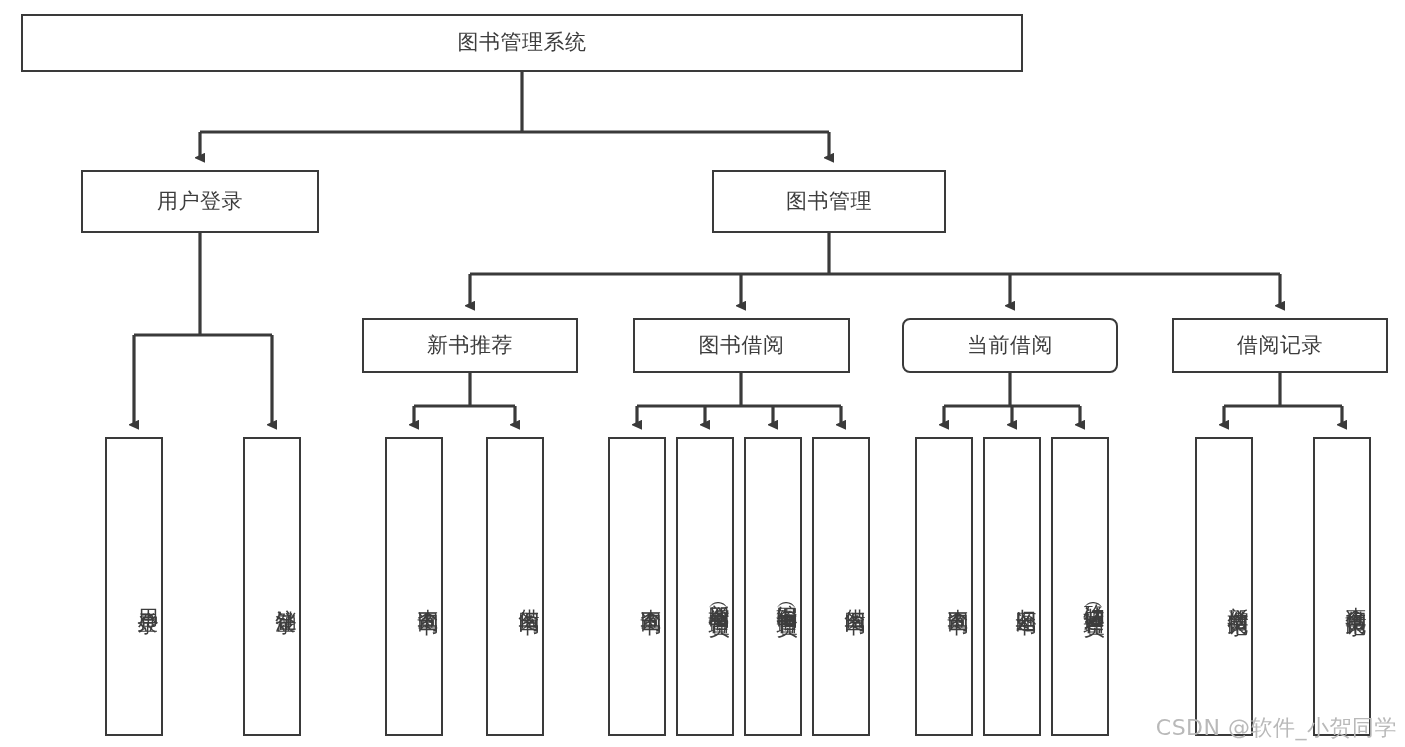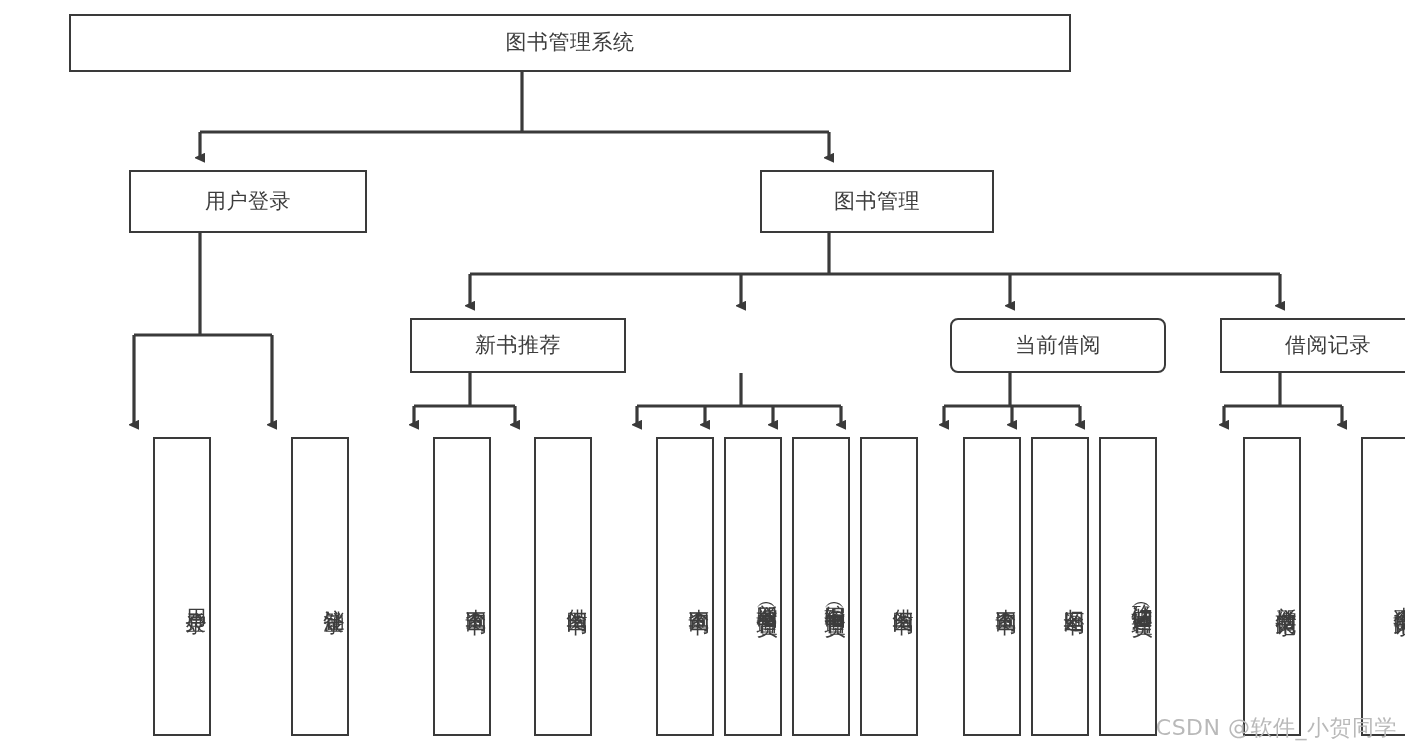--- a/index.html
+++ b/index.html
@@ -30,21 +30,20 @@
     position: absolute;
     box-sizing: border-box;
     background: #ffffff;
     border: 2.4px solid #3a3a3a;
     display: flex;
     align-items: center;
     justify-content: center;
     color: #3d3d3d;
     text-align: center;
     z-index: 2;
-    margin-left: 48px;
   }
   .node.horiz {
     font-size: 21px;
     letter-spacing: 0.5px;
     line-height: 1.2;
   }
   .node.vert {
     writing-mode: vertical-rl;
     text-orientation: upright;
     font-size: 21px;
@@ -137,20 +136,21 @@
       <path d="M 1342 406 L 1342 425" marker-end="url(#arrow)"></path>
     </g>
   </svg>
 
   <div class="node horiz" style="left:21px; top:14px; width:1002px; height:58px;">图书管理系统</div>
 
   <div class="node horiz" style="left:81px; top:170px; width:238px; height:63px;">用户登录</div>
   <div class="node horiz" style="left:712px; top:170px; width:234px; height:63px;">图书管理</div>
 
   <div class="node horiz" style="left:362px; top:318px; width:216px; height:55px;font-family:Liberation Serif, serif;">新书推荐</div>
+  <div class="node horiz" style="left:633px; top:318px; width:217px; height:55px;">图书借阅</div>
   <div class="node horiz" style="left:902px; top:318px; width:216px; height:55px;border-radius:8px;">当前借阅</div>
   <div class="node horiz" style="left:1172px; top:318px; width:216px; height:55px;">借阅记录</div>
 
   <div class="node vert" style="left:105px; top:437px; width:58px; height:299px;">
     <span class="vlabel">用户登录</span>
   </div>
   <div class="node vert" style="left:243px; top:437px; width:58px; height:299px;">
     <span class="vlabel">注销登录</span>
   </div>
   <div class="node vert" style="left:385px; top:437px; width:58px; height:299px;">

